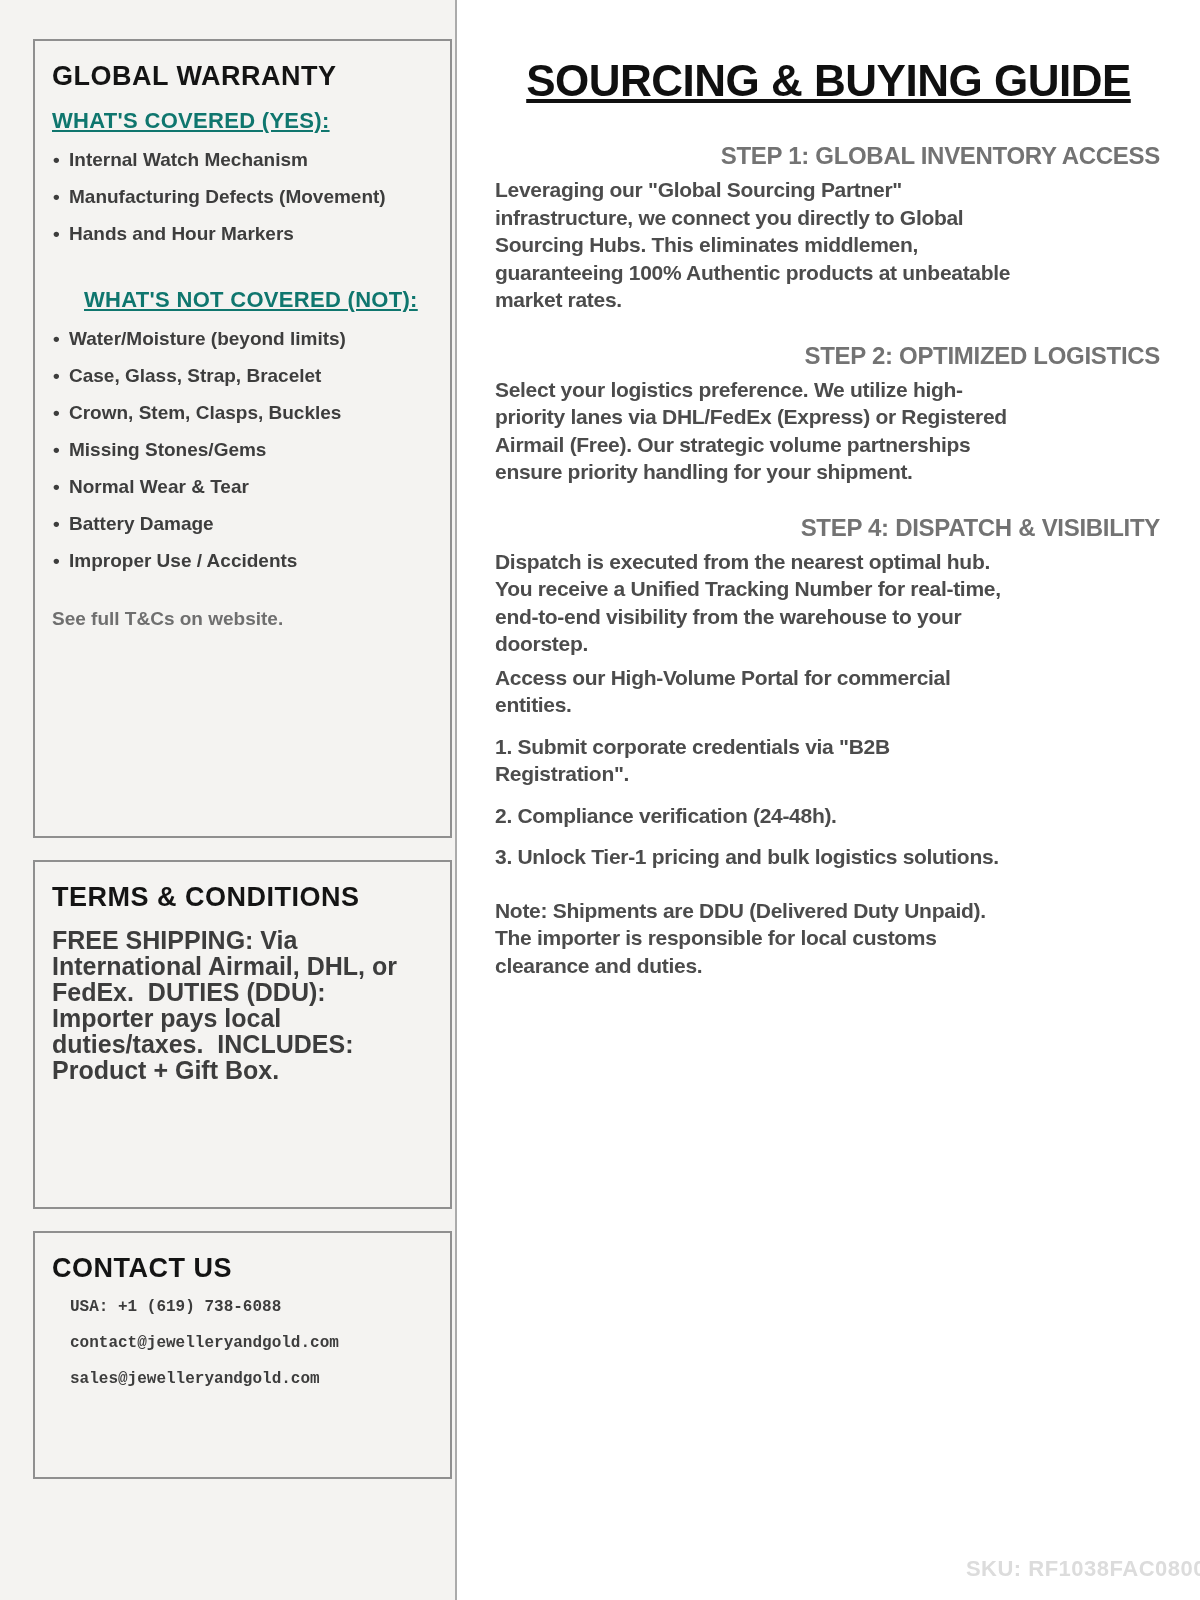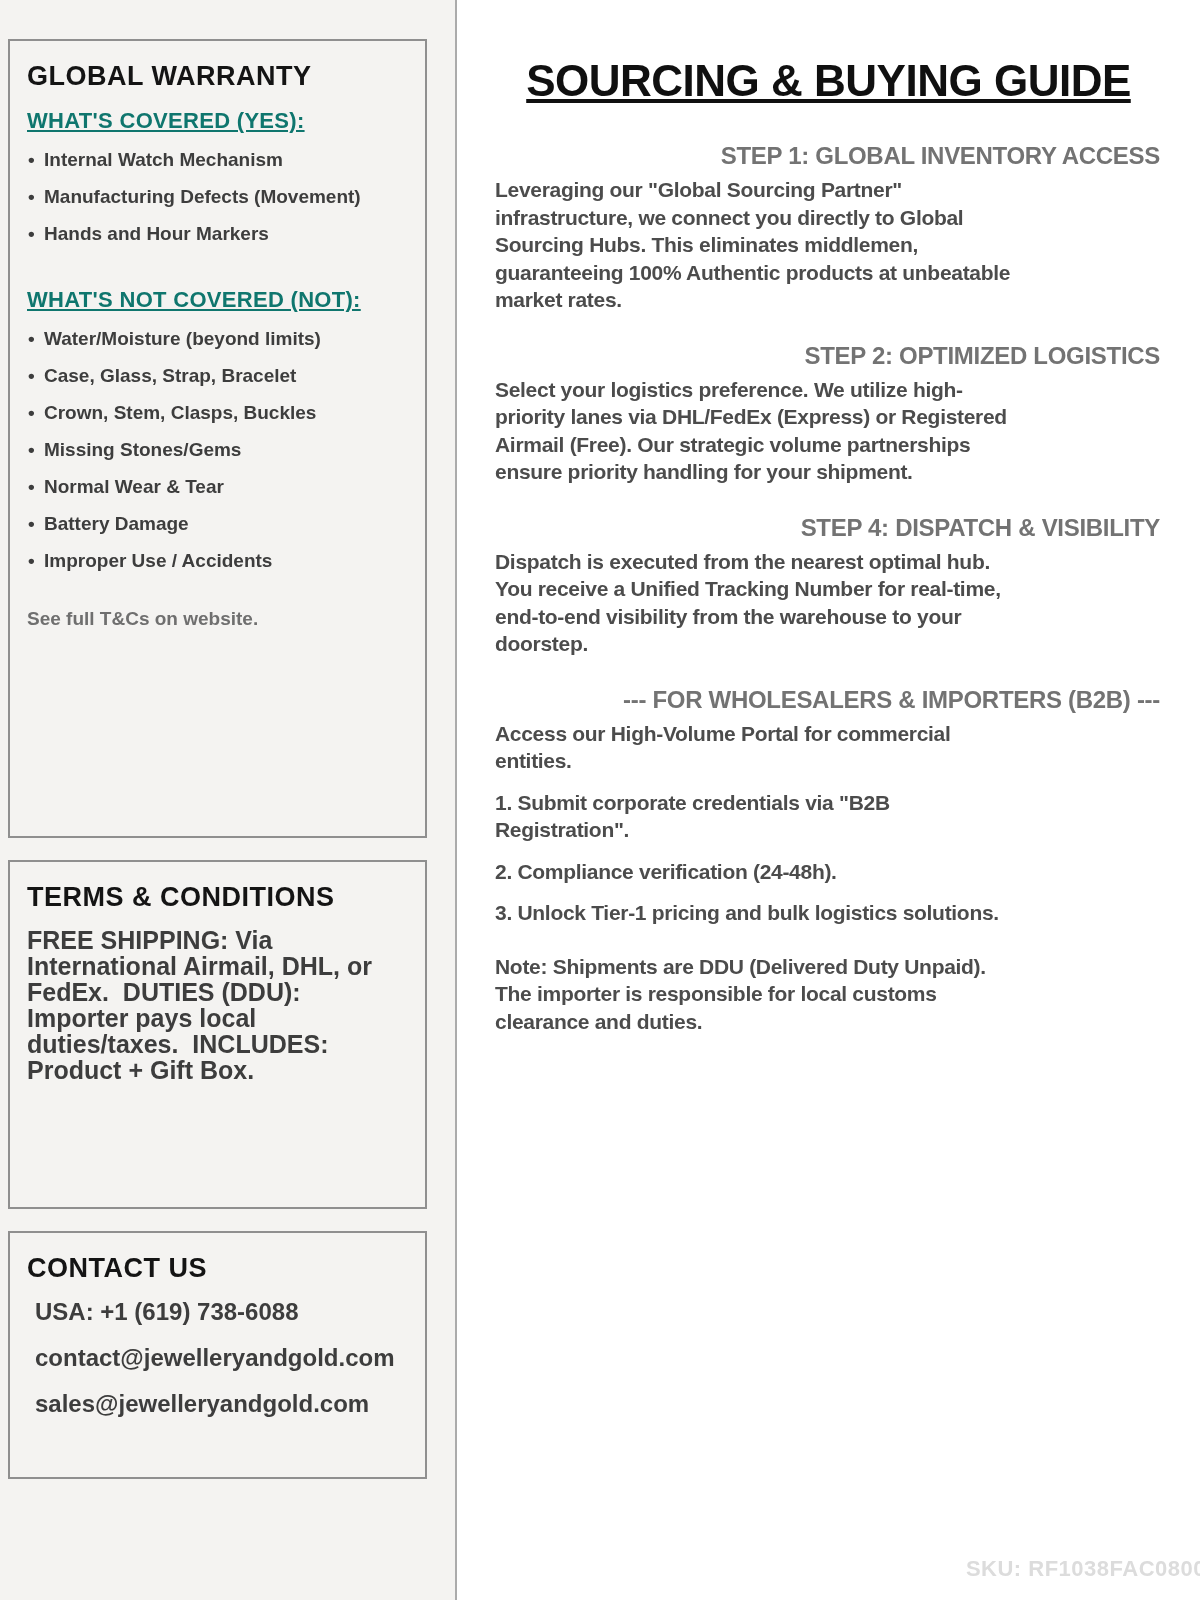--- a/index.html
+++ b/index.html
@@ -19,21 +19,21 @@
   .sidebar {
     position: absolute;
     left: 0; top: 0;
     width: 457px;
     height: 1600px;
     background: #f4f3f1;
     border-right: 2px solid #ababab;
   }
   .box {
     position: absolute;
-    left: 8px;
+    left: 33px;
     width: 419px;
     border: 2px solid #8f8f8f;
     padding: 20px 17px;
     background: transparent;
   }
   .box-warranty { top: 39px;  height: 799px; }
   .box-terms    { top: 860px; height: 349px; }
   .box-contact  { top: 1231px; height: 248px; }
 
   .side-title {
@@ -44,21 +44,21 @@
     color: #141414;
   }
   .side-sub {
     margin: 16px 0 4px 0;
     font-size: 22px;
     font-weight: bold;
     letter-spacing: 0.3px;
     color: #0f766e;
     text-decoration: underline;
   }
-  .side-sub.second { margin-top: 42px; }
+  .side-sub.second { margin-top: 42px; margin-left: 32px; }
   .side-list {
     list-style: none;
     margin: 0; padding: 0;
   }
   .side-list li {
     position: relative;
     margin: 15px 0;
     padding-left: 17px;
     font-size: 19px;
     font-weight: bold;
@@ -78,24 +78,25 @@
   }
   .terms-body {
     margin: 14px 0 0 0;
     font-size: 25px;
     font-weight: bold;
     color: #3d3d3d;
     line-height: 26px;
     white-space: pre-wrap;
   }
   .contact-line {
-    margin: 18px 0 0 8px;
-    font-size: 24px;
-    font-weight: bold;
-    color: #3d3d3d;
+    margin: 18px 0 0 18px;
+    font-size: 16px;
+    font-weight: bold;
+    color: #3d3d3d;
+    font-family: Liberation Mono, monospace;
   }
   .contact-line.first { margin-top: 14px; }
 
   
   .main {
     position: absolute;
     left: 457px; top: 0;
     width: 743px;
     height: 1600px;
     background: #ffffff;
@@ -199,21 +200,20 @@
       <p class="step-body">Select your logistics preference. We utilize high-priority lanes via DHL/FedEx (Express) or Registered Airmail (Free). Our strategic volume partnerships ensure priority handling for your shipment.</p>
     </section>
 
 
     <section class="step">
       <h2 class="step-heading">STEP 4: DISPATCH &amp; VISIBILITY</h2>
       <p class="step-body">Dispatch is executed from the nearest optimal hub. You receive a Unified Tracking Number for real-time, end-to-end visibility from the warehouse to your doorstep.</p>
     </section>
 
     <section class="step">
-      <h2 class="step-heading">--- FOR WHOLESALERS &amp; IMPORTERS (B2B) ---</h2>
       <p class="step-body">Access our High-Volume Portal for commercial entities.</p>
       <p class="step-body b2b-para">1. Submit corporate credentials via "B2B Registration".</p>
       <p class="step-body b2b-para">2. Compliance verification (24-48h).</p>
       <p class="step-body b2b-para">3. Unlock Tier-1 pricing and bulk logistics solutions.</p>
       <p class="step-body b2b-note">Note: Shipments are DDU (Delivered Duty Unpaid). The importer is responsible for local customs clearance and duties.</p>
     </section>
 
   </div>
 
   <div class="sku">SKU: RF1038FAC0800</div>

